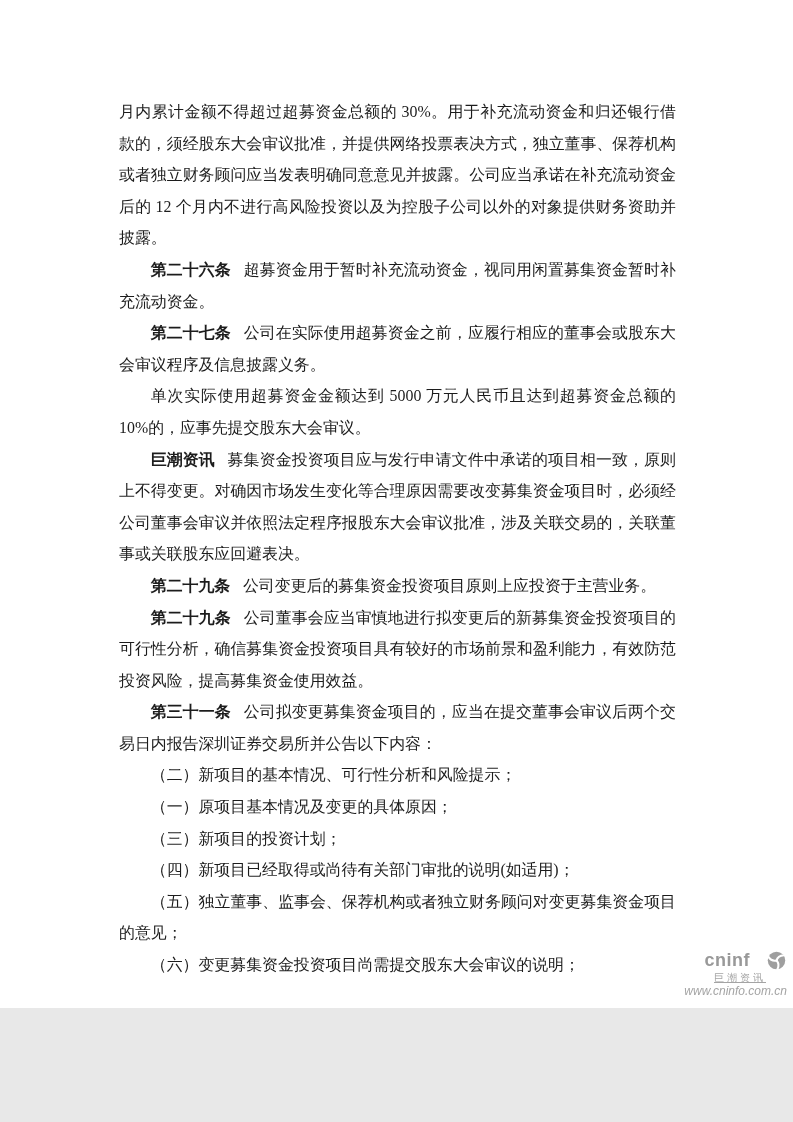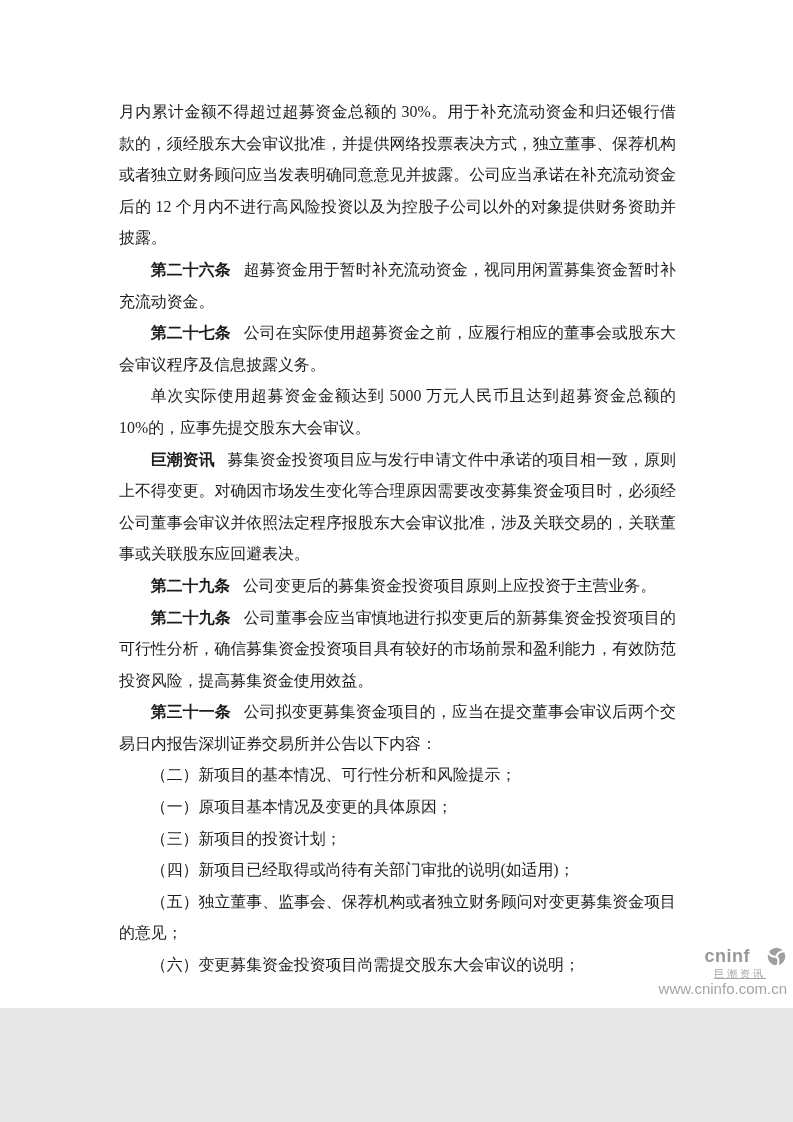--- a/index.html
+++ b/index.html
@@ -59,21 +59,21 @@
   }
   .swirl { width: 21px; height: 21px; display: block; }
   .brand-cn {
     font-size: 10px;
     letter-spacing: 3px;
     margin: 1px 21px 0 0;
     line-height: 1.25;
     color: #a4a4a4;
     text-decoration: underline;
   }
-  .site { font-size: 15px; line-height: 1.25; color: #a4a4a4; }
+  .site { font-size: 12px; line-height: 1.25; color: #a4a4a4; font-style: italic; }
 </style>
 </head>
 <body>
 
 <div class="page">
 
   <div class="doc-body">
 
     <p class="para cont">月内累计金额不得超过超募资金总额的 30%。用于补充流动资金和归还银行借款的，须经股东大会审议批准，并提供网络投票表决方式，独立董事、保荐机构或者独立财务顾问应当发表明确同意意见并披露。公司应当承诺在补充流动资金后的 12 个月内不进行高风险投资以及为控股子公司以外的对象提供财务资助并披露。</p>
 

